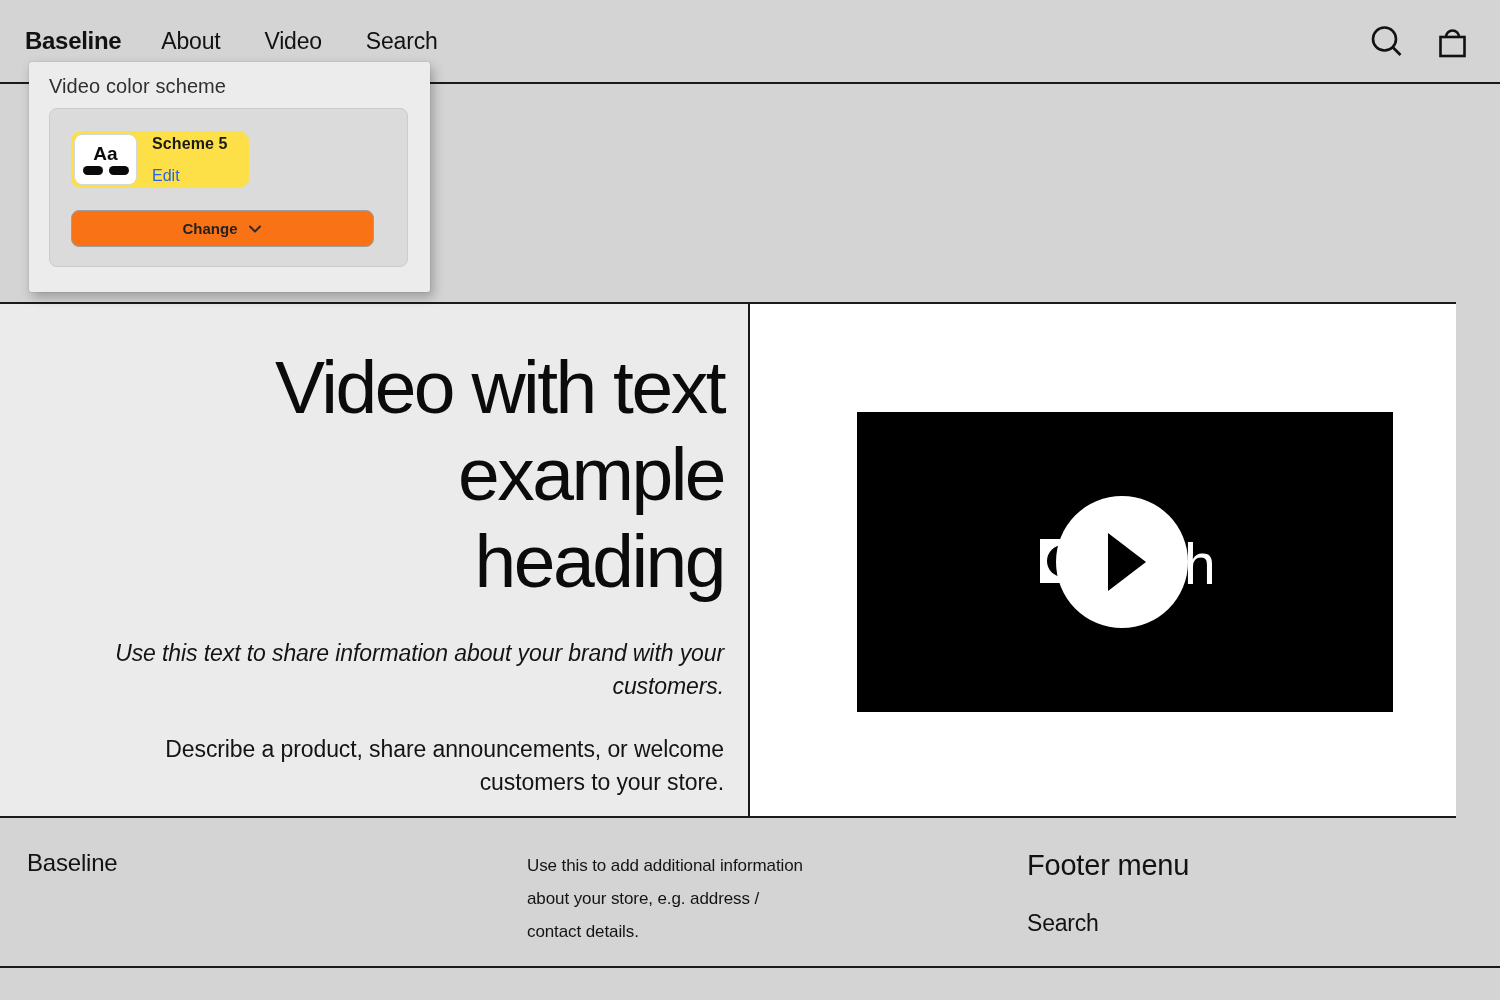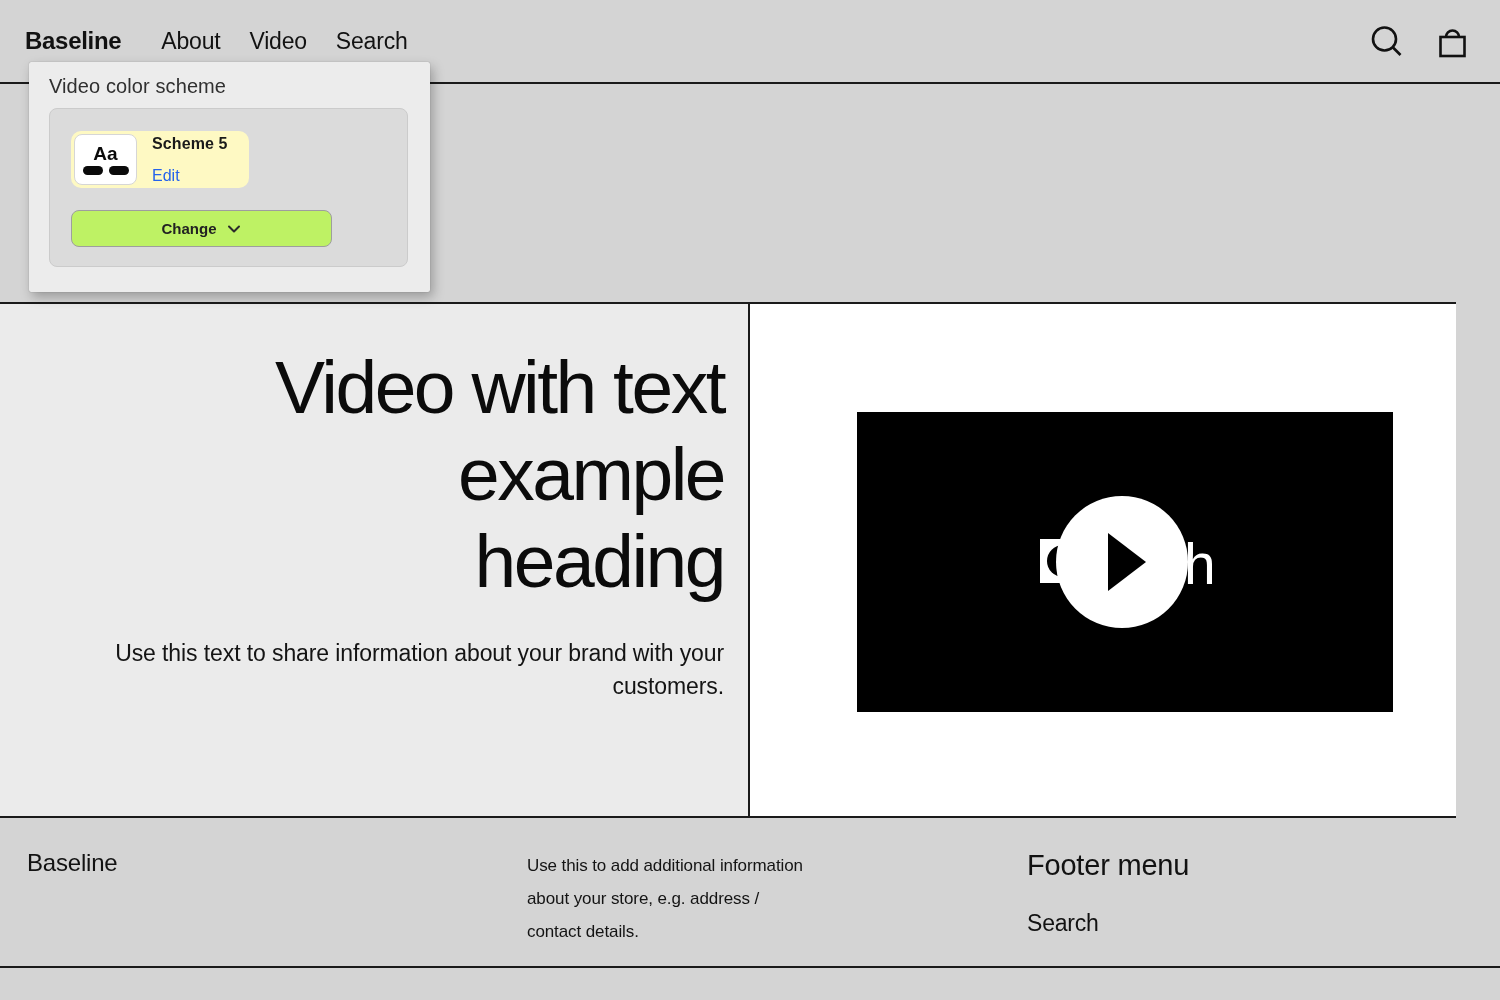--- a/index.html
+++ b/index.html
@@ -11,74 +11,74 @@
     -webkit-font-smoothing:antialiased;
   }
 
   
   .header {
     position:absolute; top:0; left:0; right:0; height:84px;
     border-bottom:2px solid var(--border-dark,#1a1a1a);
     display:flex; align-items:center; padding:0 29px 0 25px; box-sizing:border-box;
   }
   .brand { font-size:24px; font-weight:600; letter-spacing:-.3px; cursor:pointer; }
-  .nav { display:flex; gap:29px; margin-left:40px; font-size:23px; letter-spacing:-.2px; }
+  .nav { display:flex; gap:44px; margin-left:40px; font-size:23px; letter-spacing:-.2px; }
   .nav span { cursor:pointer; }
   .header-icons { margin-left:auto; display:flex; gap:29px; align-items:center; }
   .header-icons svg { display:block; cursor:pointer; }
 
   
   .popover {
     position:absolute; left:29px; top:62px; width:401px; height:230px; box-sizing:border-box;
     background:var(--popover-bg,#ececec); border-radius:2px; z-index:20;
     box-shadow:0 0 1px rgba(0,0,0,.4), 3px 5px 12px rgba(0,0,0,.28);
     padding:13px 22px 0 20px;
   }
   .popover-title { font-size:20px; color:#303030; letter-spacing:.1px; }
   .popover-panel {
     margin-top:10px; background:var(--panel-inner-bg,#dbdbdb);
     border:1px solid #cbcbcb; border-radius:8px; height:159px; box-sizing:border-box;
     padding:22px 24px 0 21px;
   }
   .scheme-card {
-    width:178px; height:57px; background:#fef9c3; border-radius:10px; box-sizing:border-box;
+    width:178px; height:57px; background:#fde047; border-radius:10px; box-sizing:border-box;
     display:flex; align-items:center; padding:3px; gap:15px; cursor:pointer;
   }
   .scheme-tile {
     width:63px; height:51px; background:#fff; border:1px solid #d6d6d6; border-radius:8px;
     box-sizing:border-box; display:flex; flex-direction:column; align-items:center; justify-content:center; gap:3px;
   }
   .tile-aa { font-size:19px; font-weight:700; color:#0a0a0a; line-height:1; }
   .tile-pills { display:flex; gap:6px; }
   .tile-pills i { width:20px; height:9px; background:#0a0a0a; border-radius:5px; }
   .scheme-meta { display:flex; flex-direction:column; gap:14px; }
   .scheme-name { font-size:16px; font-weight:600; color:#1a1a1a; letter-spacing:.1px; }
   .edit-link { font-size:16px; color:var(--accent-blue,#2563eb); text-decoration:none; cursor:pointer; }
   .change-btn {
-    margin-top:22px; width:261px; height:37px; border-radius:8px;
-    background:#bef264; border:1px solid #9e9e9e;
+    margin-top:22px; width:303px; height:37px; border-radius:8px;
+    background:#f97316; border:1px solid #9e9e9e;
     font-family:inherit; font-size:15px; font-weight:600; color:#222;
     display:flex; align-items:center; justify-content:center; gap:9px; cursor:pointer;
   }
   .change-btn svg { display:block; }
 
   
   .main {
     position:absolute; top:302px; left:0; width:1456px; height:516px; box-sizing:border-box;
     border-top:2px solid var(--border-dark,#1a1a1a); border-bottom:2px solid var(--border-dark,#1a1a1a);
     display:flex;
   }
   .col-left {
     width:750px; box-sizing:border-box; background:var(--panel-bg,#ebebeb);
     border-right:2px solid var(--border-dark,#1a1a1a);
     padding:40px 24px 0 70px; text-align:right;
   }
   .heading { font-size:75px; line-height:87px; letter-spacing:-2.5px; font-weight:400; color:#0b0b0b; }
   .para { font-size:23px; line-height:33px; color:#141414; letter-spacing:-.1px; }
-  .para-1 { margin-top:32px; }
+  .para-1 { margin-top:32px;font-style:italic; }
   .para-2 { margin-top:30px; }
 
   .col-right { flex:1; background:#fff; position:relative; }
   .video {
     position:absolute; left:107px; top:108px; width:536px; height:300px;
     background:var(--video-bg,#000); cursor:pointer;
   }
   .frag-icon { position:absolute; left:183px; top:127px; width:23px; height:44px; background:#fff; z-index:1; }
   .frag-icon::after {
     content:""; position:absolute; left:7px; top:6px; width:32px; height:32px;
@@ -159,20 +159,21 @@
 </div>
 
 <div class="main">
   <div class="col-left">
     <div class="heading">
       <div>Video with text</div>
       <div>example</div>
       <div>heading</div>
     </div>
     <div class="para para-1">Use this text to share information about your brand with your customers.</div>
+    <div class="para para-2">Describe a product, share announcements, or welcome customers to your store.</div>
   </div>
   <div class="col-right">
     <div class="video">
       <div class="frag-icon"></div>
       <div class="frag-h">h</div>
       <div class="play-circle">
         <div class="play-triangle"></div>
       </div>
     </div>
   </div>

